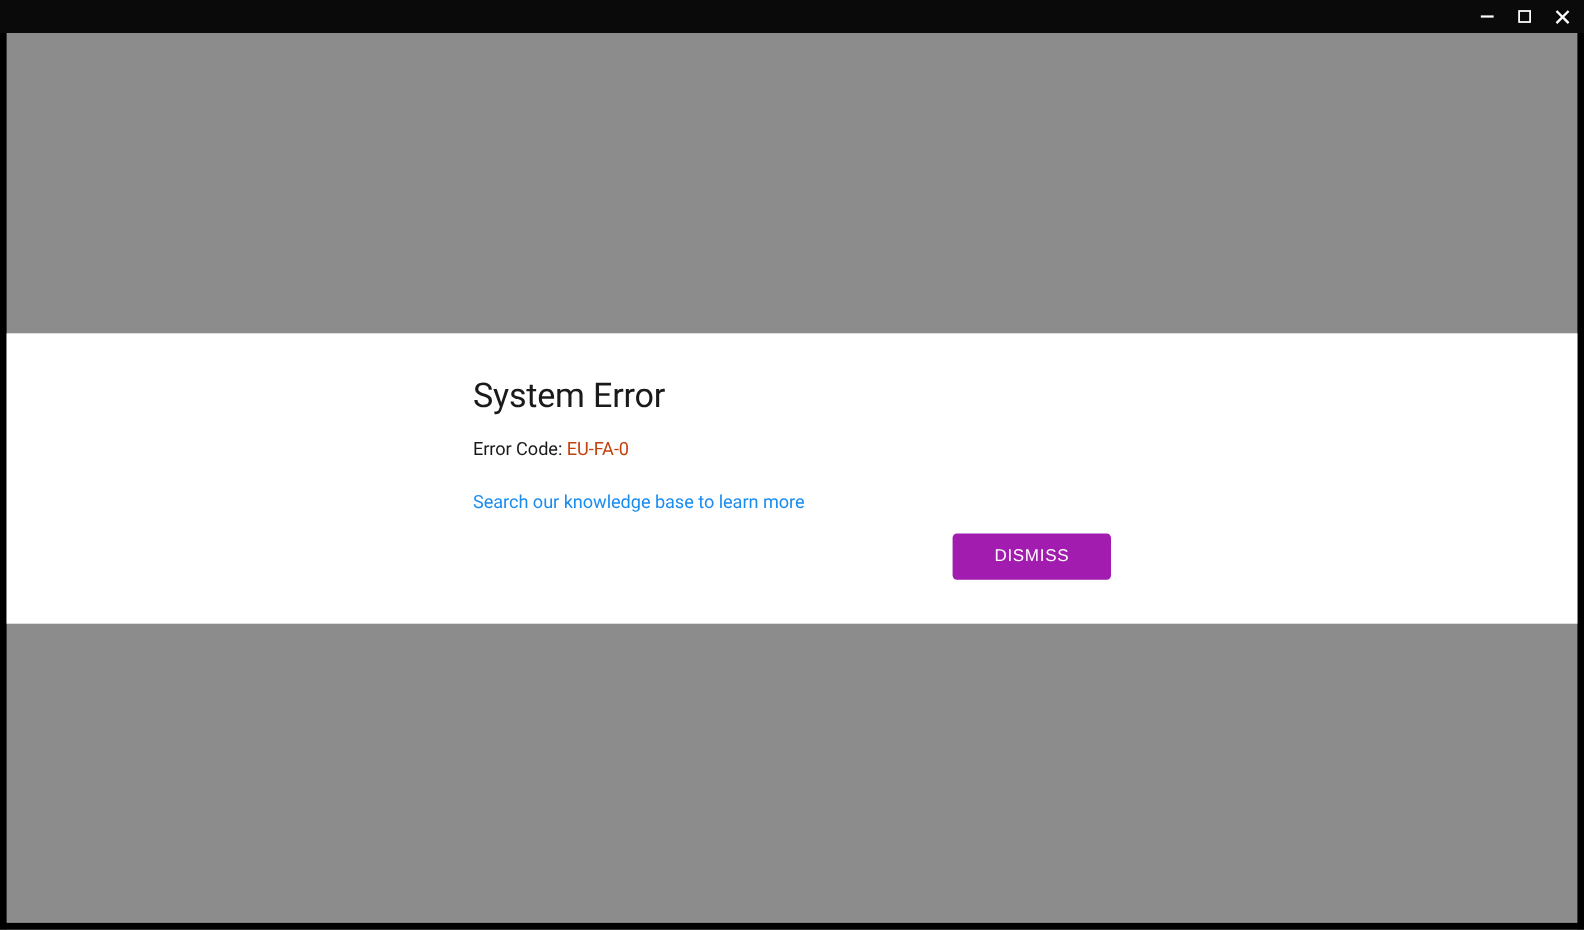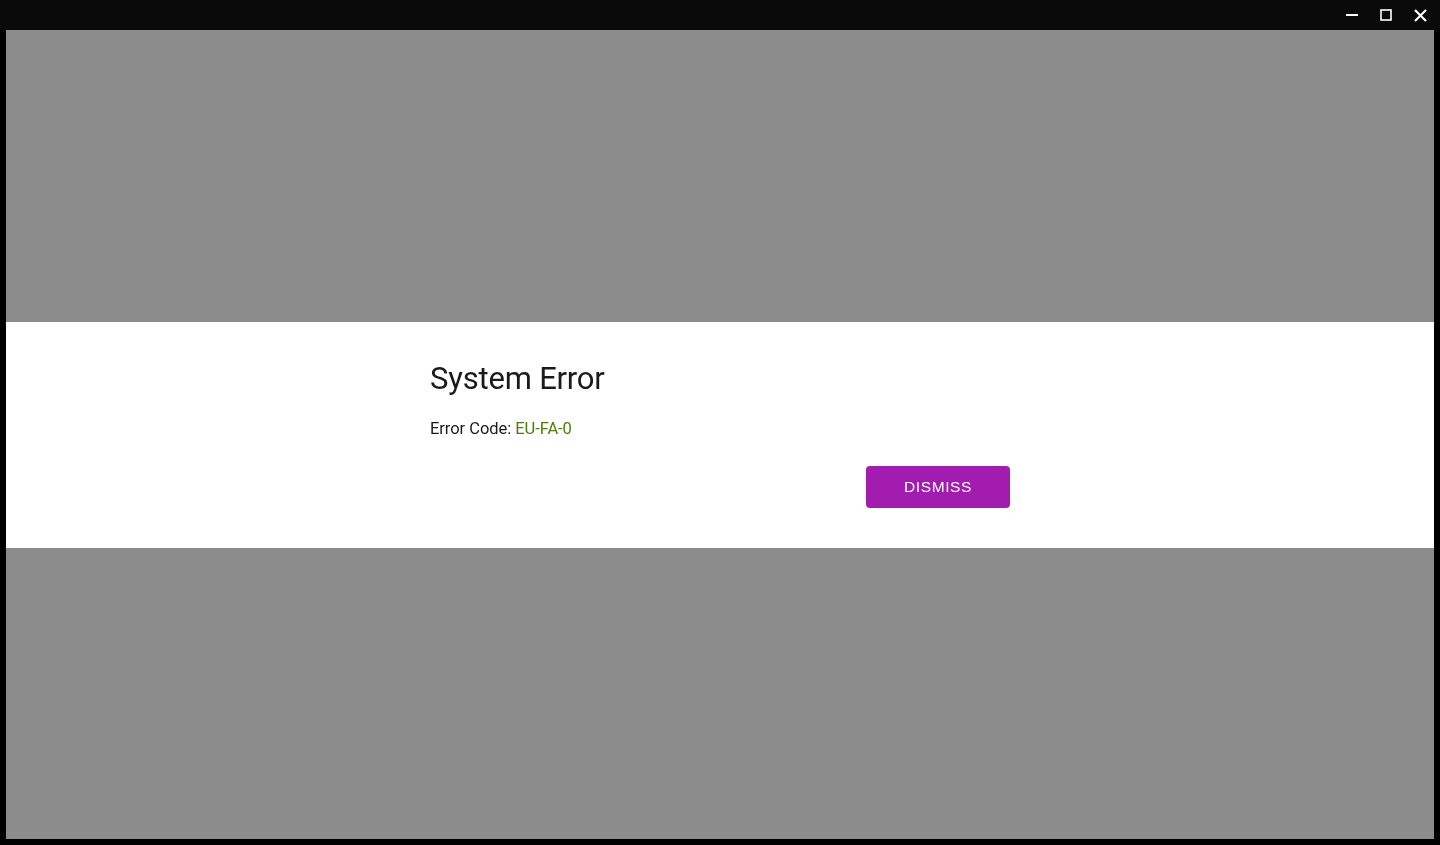--- a/index.html
+++ b/index.html
@@ -75,21 +75,21 @@
       margin-bottom: 22px;
       letter-spacing: -0.05px;
     }
     .error-code-row {
       font-size: 16.5px;
       color: #1a1a1a;
       margin-bottom: 28px;
       letter-spacing: -0.05px;
     }
     .error-code-value {
-      color: #4d7c0f;
+      color: #c2410c;
     }
     .kb-link {
       display: inline-block;
       color: #1a8cf0;
       font-size: 16.5px;
       text-decoration: none;
       cursor: pointer;
       letter-spacing: -0.05px;
       margin-bottom: 18px;
     }
@@ -132,19 +132,20 @@
     </div>
   </div>
 
   <div class="content-area">
     <div class="dialog">
       <div class="dialog-inner">
         <h1 class="dialog-title">System Error</h1>
         <div class="error-code-row">
           <span>Error Code: </span><span class="error-code-value">EU-FA-0</span>
         </div>
+        <a class="kb-link">Search our knowledge base to learn more</a>
         <div class="button-row">
           <button class="dismiss-btn">DISMISS</button>
         </div>
       </div>
     </div>
   </div>
 </div>
 
 </body></html>

